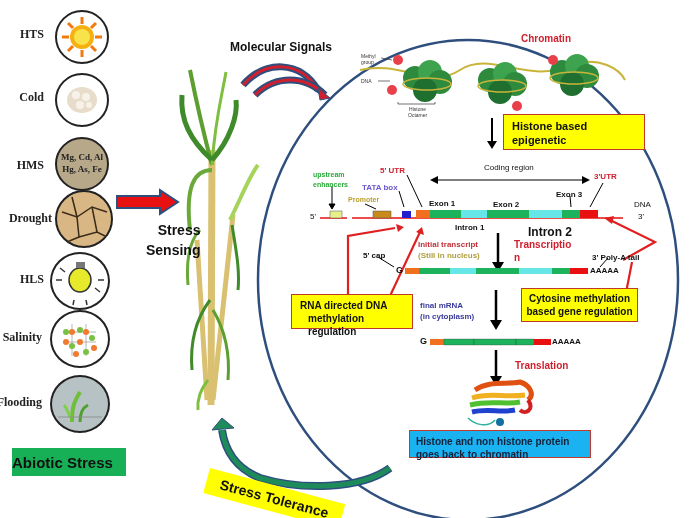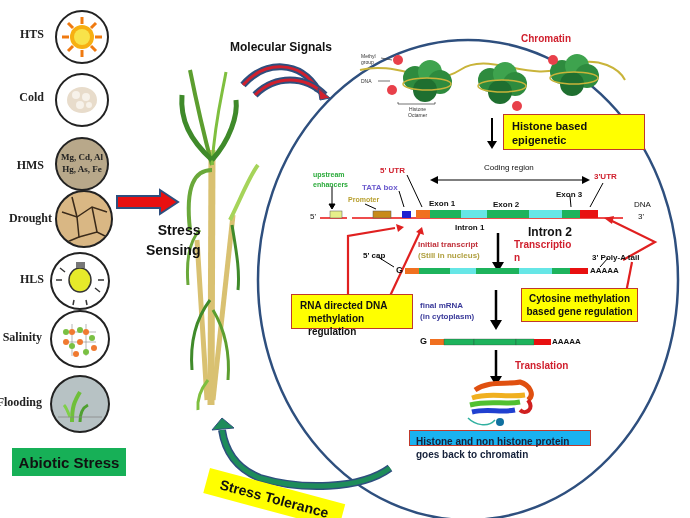--- a/index.html
+++ b/index.html
@@ -274,21 +274,21 @@
   <div class="circle" style="left:50px;top:375px;width:56px;height:54px;background:#b7c2c4;">
     <svg width="56" height="54">
         <path d="M20 45 C20 30 22 25 28 15" stroke="#6fbf3a" stroke-width="4" fill="none"></path>
         <path d="M28 45 C28 35 32 30 36 28" stroke="#4fa030" stroke-width="3" fill="none"></path>
         <path d="M18 40 C16 35 14 30 12 28" stroke="#7fcf4a" stroke-width="3" fill="none"></path>
         <line x1="6" y1="40" x2="50" y2="40" stroke="#888" stroke-width="0.8"></line>
       </svg>
   </div>
 </div>
 
-<div class="abs" style="left:12px;top:448px;width:114px;height:28px;background:#17b057;display:flex;align-items:center;justify-content:center;">
+<div class="abs" style="left:12px;top:448px;width:114px;height:28px;background:#17b057;display:flex;align-items:center;justify-content:flex-start;">
   <span style="font-weight:bold;font-size:15px;color:#111;">Abiotic Stress</span>
 </div>
 
 <div class="txt" style="left:146px;top:220px;font-weight:bold;font-size:14px;color:#111;line-height:20px;text-align:right;">
   <div>Stress</div>
   <div>Sensing</div>
 </div>
 
 <div class="txt" style="left:230px;top:40px;font-weight:bold;font-size:12px;color:#111;">Molecular Signals</div>
 
@@ -312,21 +312,21 @@
 </div>
 <div class="box-yellow" style="left:291px;top:294px;width:122px;height:35px;font-size:10px;line-height:13px;">
   <div>RNA directed DNA</div>
   <div style="padding-left:8px;">methylation regulation</div>
 </div>
 <div class="box-yellow" style="left:521px;top:288px;width:117px;height:34px;font-size:10px;line-height:13px;text-align:center;padding:3px 4px;">
   <div>Cytosine  methylation</div>
   <div>based gene regulation</div>
 </div>
 
-<div class="box-blue" style="left:409px;top:430px;width:182px;height:16px;">
+<div class="box-blue" style="left:409px;top:430px;width:182px;height:28px;">
   <div>Histone and non histone protein</div>
   <div>goes back to chromatin</div>
 </div>
 
 <div class="txt" style="left:484px;top:163px;font-size:8px;color:#111;">Coding region</div>
 <div class="txt" style="left:313px;top:170px;font-size:7px;color:#2aaa3a;font-weight:bold;line-height:10px;">
   <div>upstream</div>
   <div>enhancers</div>
 </div>
 <div class="txt" style="left:380px;top:166px;font-size:8px;color:#d0202e;font-weight:bold;">5' UTR</div>

